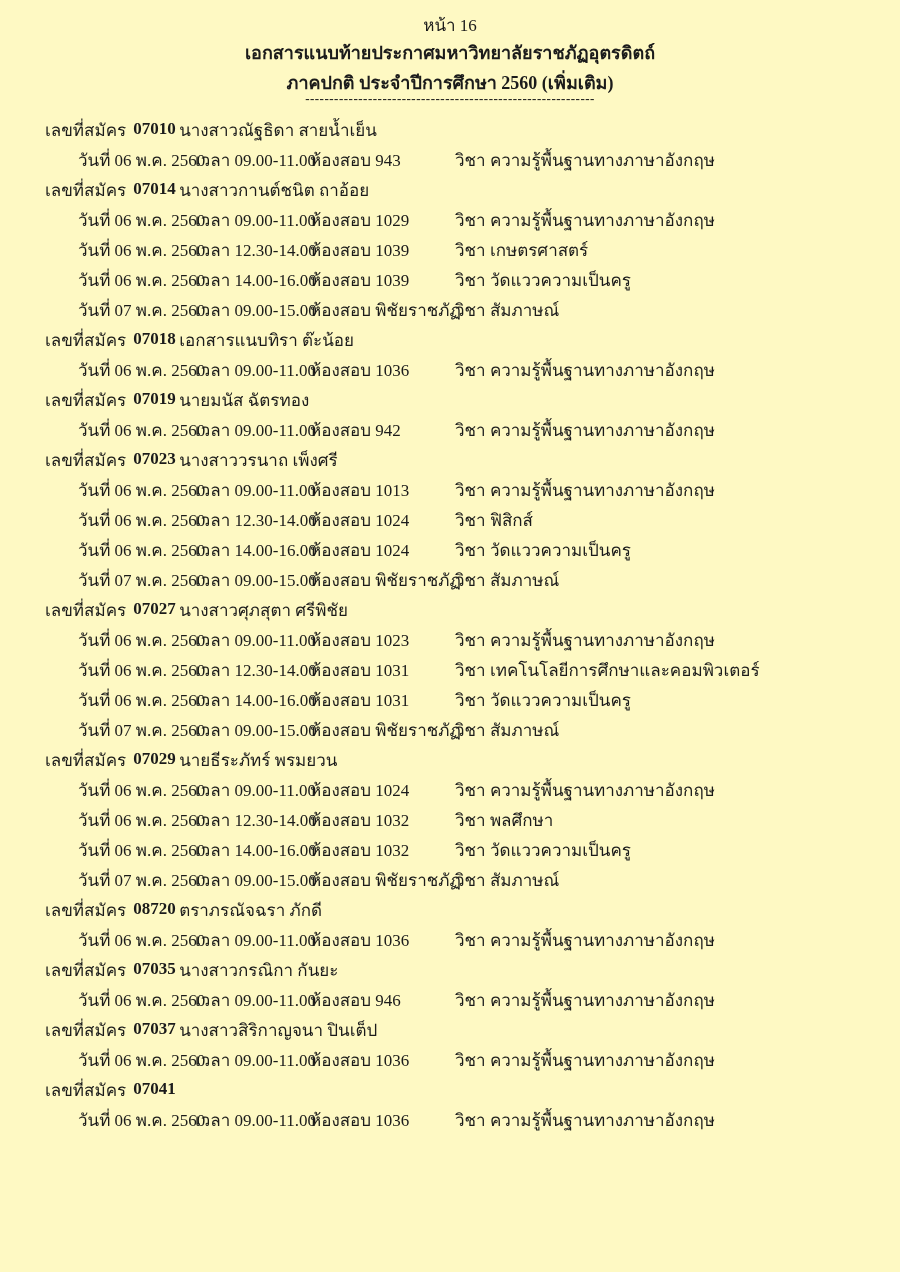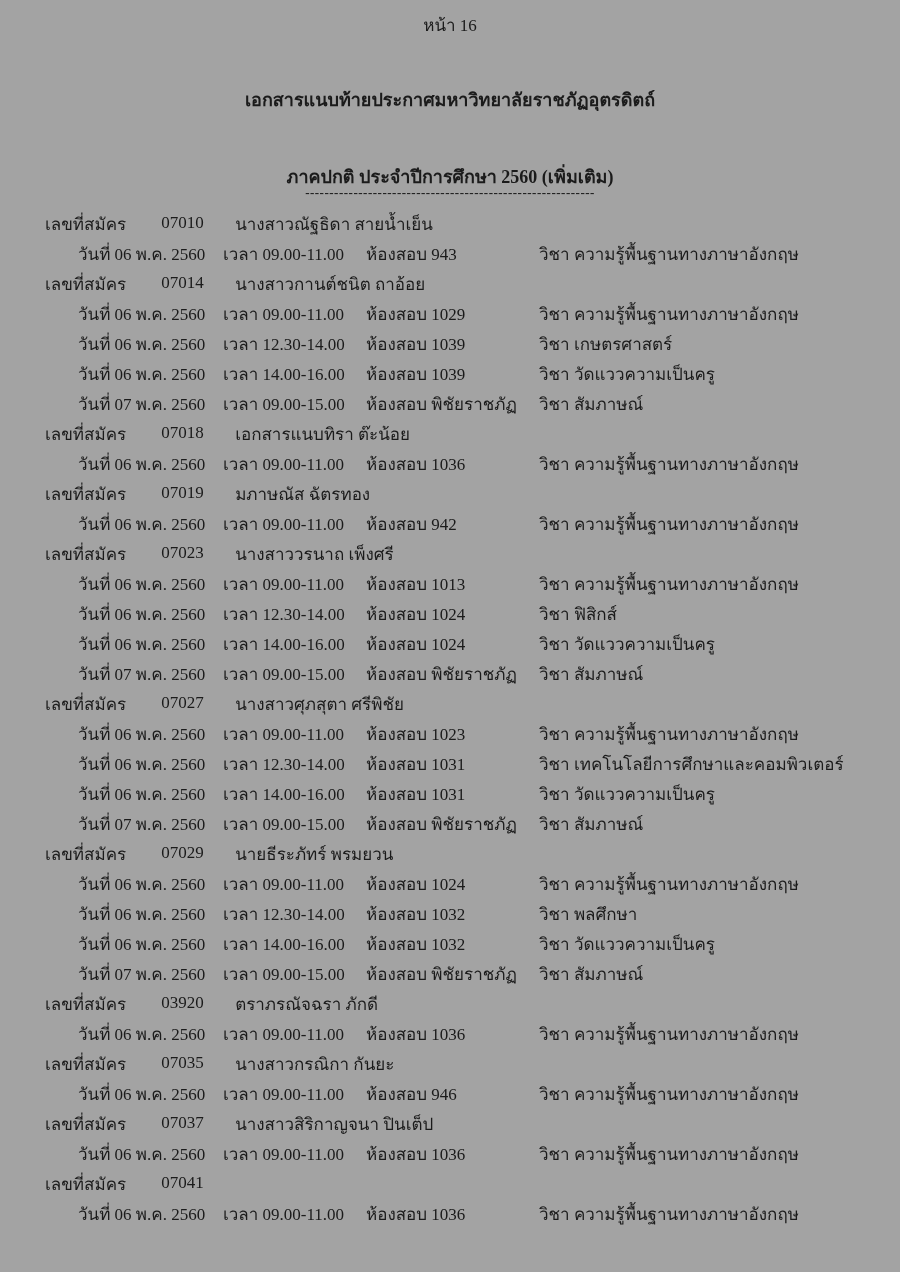--- a/index.html
+++ b/index.html
@@ -1,49 +1,48 @@
 <!DOCTYPE html>
 <html><head>
 <meta charset="utf-8">
 <style>
   html, body { margin: 0; padding: 0; background: #e8e8e8; }
   .page {
     position: relative;
     width: 900px;
     height: 1272px;
     margin: 0 auto;
-    background: #a3a3a3;
+    background: #fef9c3;
     color: #1b1b1b;
     font-family: "Liberation Serif", "DejaVu Serif", serif;
     overflow: hidden;
   }
   .doc-header { text-align: center; padding-top: 14px; }
   .page-num { font-size: 17px; line-height: 24px; }
-  .title-line { font-size: 18px; font-weight: bold; line-height: 30px; margin-top: 47px; }
+  .title-line { font-size: 18px; font-weight: bold; line-height: 30px; }
   .divider-line {
     font-size: 13px;
     font-weight: bold;
     letter-spacing: 0.5px;
     line-height: 10px;
     margin-top: -4px;
     white-space: nowrap;
     overflow: hidden;
   }
   .applicant-list { margin-top: 10px; }
   .line {
     display: flex;
     align-items: center;
     height: 30px;
     font-size: 17px;
     white-space: nowrap;
-    gap: 28px;
   }
   .header-line { padding-left: 45px; }
   .header-line .al { display: inline-block; margin-right: 7px; }
-  .header-line .an { display: inline-block; width: 46px; }
+  .header-line .an { display: inline-block; width: 46px; font-weight: bold; }
   .header-line .nm { display: inline-block; }
   .exam-line { padding-left: 78px; }
   .exam-line .ed { display: inline-block; width: 117px; }
   .exam-line .et { display: inline-block; width: 115px; }
   .exam-line .er { display: inline-block; width: 145px; }
   .exam-line .es { display: inline-block; flex: 1; }
 </style>
 </head>
 <body>
 
@@ -109,21 +108,21 @@
           <span class="ed">วันที่ 06 พ.ค. 2560</span>
           <span class="et">เวลา 09.00-11.00</span>
           <span class="er">ห้องสอบ 1036</span>
           <span class="es">วิชา ความรู้พื้นฐานทางภาษาอังกฤษ</span>
         </div>
       </div>
       <div class="entry">
         <div class="line header-line">
           <span class="al">เลขที่สมัคร</span>
           <span class="an">07019</span>
-          <span class="nm">มภาษณัส ฉัตรทอง</span>
+          <span class="nm">นายมนัส ฉัตรทอง</span>
         </div>
         <div class="line exam-line">
           <span class="ed">วันที่ 06 พ.ค. 2560</span>
           <span class="et">เวลา 09.00-11.00</span>
           <span class="er">ห้องสอบ 942</span>
           <span class="es">วิชา ความรู้พื้นฐานทางภาษาอังกฤษ</span>
         </div>
       </div>
       <div class="entry">
         <div class="line header-line">
@@ -214,21 +213,21 @@
         <div class="line exam-line">
           <span class="ed">วันที่ 07 พ.ค. 2560</span>
           <span class="et">เวลา 09.00-15.00</span>
           <span class="er">ห้องสอบ พิชัยราชภัฏ</span>
           <span class="es">วิชา สัมภาษณ์</span>
         </div>
       </div>
       <div class="entry">
         <div class="line header-line">
           <span class="al">เลขที่สมัคร</span>
-          <span class="an">03920</span>
+          <span class="an">08720</span>
           <span class="nm">ตราภรณัจฉรา ภักดี</span>
         </div>
         <div class="line exam-line">
           <span class="ed">วันที่ 06 พ.ค. 2560</span>
           <span class="et">เวลา 09.00-11.00</span>
           <span class="er">ห้องสอบ 1036</span>
           <span class="es">วิชา ความรู้พื้นฐานทางภาษาอังกฤษ</span>
         </div>
       </div>
       <div class="entry">

